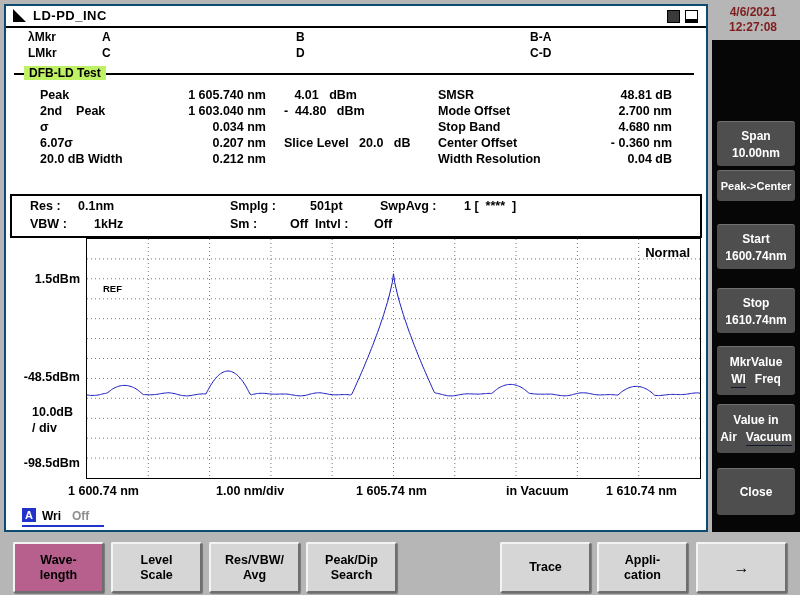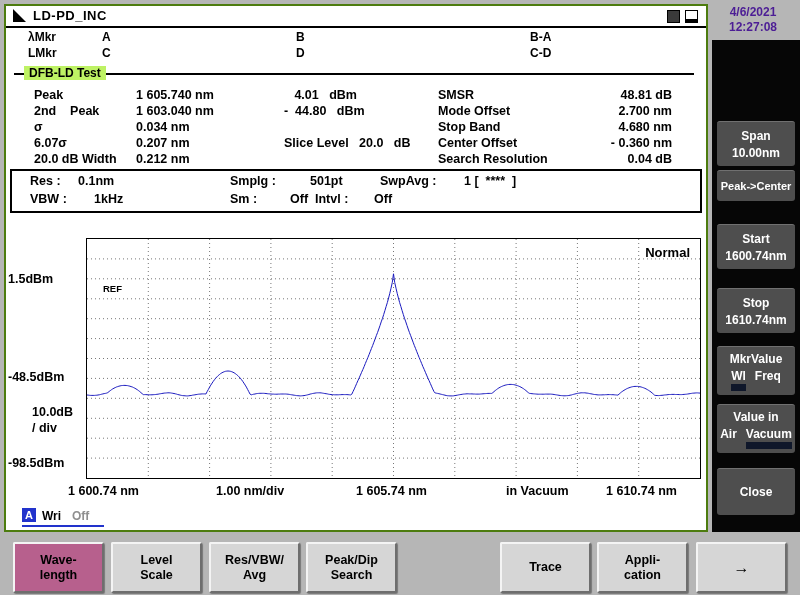--- a/index.html
+++ b/index.html
@@ -1,70 +1,70 @@
 <!DOCTYPE html>
 <html><head>
 <meta charset="utf-8">
 <style>
   html,body{margin:0;padding:0}
   body{width:800px;height:595px;position:relative;background:#b6b6b6;
        font-family:"Liberation Sans",sans-serif;overflow:hidden;-webkit-font-smoothing:antialiased}
 
   
   .screen{position:absolute;left:4px;top:4px;width:700px;height:524px;background:#fff;
-          border:2px solid #4d7c0f;font-weight:bold;color:#000}
+          border:2px solid #0c4a6e;font-weight:bold;color:#000}
   .titlebar{position:absolute;left:0;top:0;right:0;height:20px;background:#fff;border-bottom:2px solid #000}
   .logo{position:absolute;left:7px;top:3px;width:13px;height:13px;background:#000;
         clip-path:polygon(0 0,0 100%,100% 100%)}
   .title{position:absolute;left:27px;top:2px;font-size:13px;letter-spacing:.5px}
   .winbtn{position:absolute;top:4px;width:11px;height:11px;border:1px solid #000}
   .winbtn.min{right:26px;background:#3a3a3a}
   .winbtn.max{right:8px;background:#fff;box-shadow:inset 0 -3px 0 #000}
 
   .mk{position:absolute;font-size:12px;white-space:pre}
 
   .leg-line{position:absolute;left:8px;right:12px;top:67px;border-top:2px solid #000}
   .leg-label{position:absolute;left:18px;top:60px;background:#bef264;padding:0 5px;font-size:12px}
 
   .mrow{position:absolute;left:0;width:100%;height:16px;font-size:12.5px}
   .mrow span{position:absolute;white-space:pre;top:0}
-  .mc1{left:28px}
-  .mc2{left:130px;width:130px;}
+  .mc1{left:34px}
+  .mc2{left:130px;width:130px;text-align:right}
   .mc3{left:278px}
   .mc4{left:432px}
   .mc5{left:552px;width:114px;text-align:right}
 
-  .acq{position:absolute;left:4px;top:163px;width:688px;height:40px;border:2px solid #000;font-size:12.5px}
+  .acq{position:absolute;left:4px;top:188px;width:688px;height:40px;border:2px solid #000;font-size:12.5px}
   .acq span{position:absolute;white-space:pre}
 
   .plot{position:absolute;left:80px;top:232px;width:613px;height:239px;border:1px solid #000;background:#fff}
   .plot svg{position:absolute;left:0;top:0;width:100%;height:100%}
   .normal-label{position:absolute;right:10px;top:6px;font-size:13px}
   .ref-label{position:absolute;left:16px;top:44px;font-size:9.5px}
 
-  .yl{position:absolute;font-size:12.5px;width:72px;left:2px}
+  .yl{position:absolute;font-size:12.5px;width:72px;text-align:right;left:2px}
   .yscale{position:absolute;left:26px;font-size:12.5px;line-height:16px}
   .xl{position:absolute;top:478px;font-size:12.5px;white-space:pre}
 
   .tracestat{position:absolute;left:16px;top:502px;width:82px;height:17px;border-bottom:2px solid #2233cc}
   .tbox{position:absolute;left:0;top:0;width:14px;height:14px;background:#2233cc;color:#fff;
         font-size:11px;text-align:center;line-height:14px}
   .twri{position:absolute;left:20px;top:1px;font-size:12px}
   .toff{position:absolute;left:50px;top:1px;font-size:12px;color:#8f8f8f}
 
   
   .datetime{position:absolute;left:710px;top:5px;width:86px;text-align:center;font-size:12px;
-            font-weight:bold;color:#4c1d95;line-height:15px}
+            font-weight:bold;color:#7f1d1d;line-height:15px}
   .sidebar{position:absolute;left:712px;top:40px;width:88px;height:492px;background:#060606}
   .skey{position:absolute;left:5px;width:78px;background:#4e4e4e;border-radius:3px;color:#fff;
         display:flex;flex-direction:column;align-items:center;justify-content:center;gap:3px;
         font-size:12px;font-weight:bold;text-align:center;border-top:1px solid #707070;cursor:pointer}
   .skey .sm{font-size:11px}
   .opts{display:flex;gap:9px}
-  .opt.sel{border-bottom:7px solid #0f172a;padding-bottom:1px}
+  .opt.sel{border-bottom:1px solid #0f172a;padding-bottom:1px}
 
   
   .fkeys{position:absolute;left:0;top:534px;width:800px;height:61px}
   .fkey{position:absolute;top:8px;width:87px;height:47px;background:#d6d6d6;border:2px solid;
         border-color:#f4f4f4 #6e6e6e #6e6e6e #f4f4f4;box-shadow:1px 1px 1px #777;border-radius:2px;
         display:flex;flex-direction:column;align-items:center;justify-content:center;
         font-size:12.5px;font-weight:bold;color:#000;line-height:15px;cursor:pointer}
 </style>
 </head>
 <body>
@@ -115,21 +115,21 @@
     <span class="mc1">6.07σ</span>
     <span class="mc2">0.207 nm</span>
     <span class="mc3">Slice Level   20.0   dB</span>
     <span class="mc4">Center Offset</span>
     <span class="mc5">- 0.360 nm</span>
   </div>
   <div class="mrow" style="top:146px">
     <span class="mc1">20.0 dB Width</span>
     <span class="mc2">0.212 nm</span>
     <span class="mc3"></span>
-    <span class="mc4">Search Resolution</span>
+    <span class="mc4">Width Resolution</span>
     <span class="mc5">0.04 dB</span>
   </div>
 
   <div class="acq">
     <span style="left:18px;top:3px">Res :</span>
     <span style="left:66px;top:3px">0.1nm</span>
     <span style="left:218px;top:3px">Smplg :</span>
     <span style="left:298px;top:3px">501pt</span>
     <span style="left:368px;top:3px">SwpAvg :</span>
     <span style="left:452px;top:3px">1 [  ****  ]</span>

